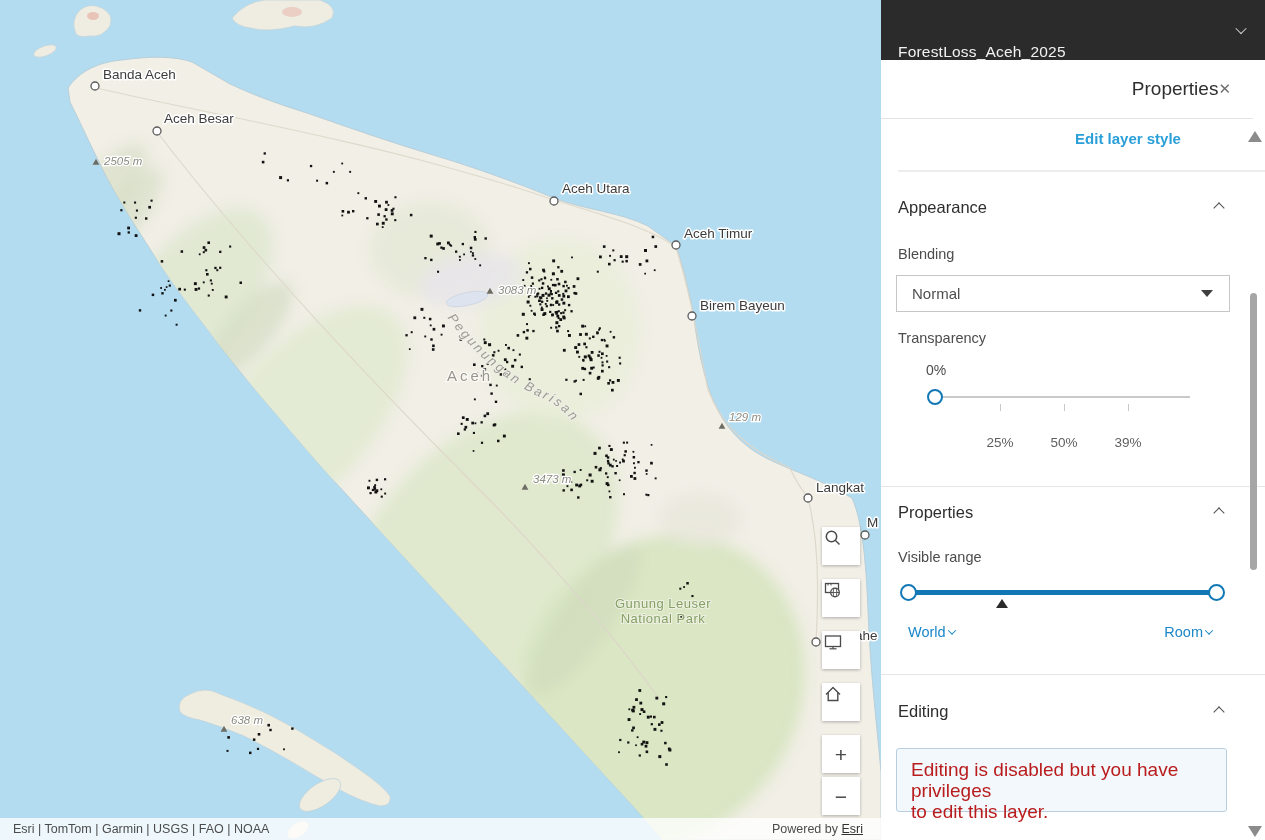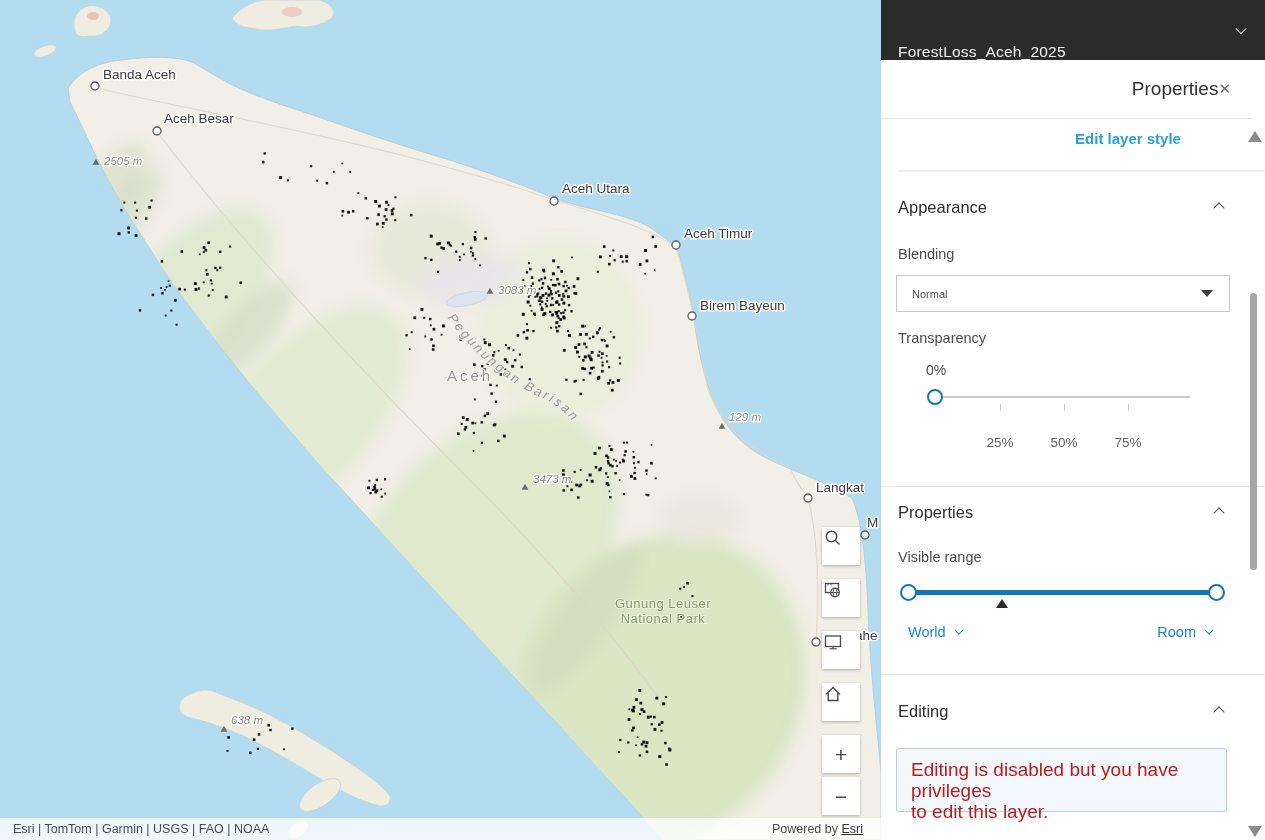--- a/index.html
+++ b/index.html
@@ -61,42 +61,42 @@
   .edit-link { position:absolute; left:0; right:0; top:10px; text-align:center;
     color:#2a9fd8; font-size:15px; cursor:pointer; }
 
   .sec-head { position:absolute; left:17px; font-size:16.5px; font-weight:400; color:#2e2e2e; }
   .sec-chev { position:absolute; left:334px; cursor:pointer; }
   .field-label { position:absolute; left:17px; font-size:14.5px; color:#4c4c4c; }
 
   .select-box { position:absolute; left:15px; top:275px; width:334px; height:37px;
     border:1px solid #c6c6c6; background:#fff; display:flex; align-items:center;
     justify-content:space-between; padding:0 16px 0 15px; cursor:pointer; }
-  .select-box .val { font-size:11px; color:#4f4f4f; }
+  .select-box .val { font-size:15px; color:#4f4f4f; }
   .caret-down { width:0; height:0; border-left:6px solid transparent;
     border-right:6px solid transparent; border-top:7px solid #3f3f3f; }
 
   .sl-value { position:absolute; left:40px; top:362px; font-size:14px; color:#4c4c4c; width:30px; text-align:center;}
   .sl-track { position:absolute; left:54px; top:396px; width:255px; height:2px; background:#c9c9c9; }
   .sl-handle { position:absolute; left:46px; top:389px; width:16px; height:16px; border-radius:50%;
     background:#fff; border:2px solid #1278b5; cursor:pointer; }
   .sl-tick { position:absolute; top:404px; width:1px; height:7px; background:#c9c9c9; }
   .sl-ticklabel { position:absolute; top:424px; width:44px; text-align:center;
     font-size:13.5px; color:#5f5f5f;margin-top:11px; }
 
   .sep { position:absolute; left:0; width:384px; border-top:1px solid #e6e6e6; }
 
   .vr-track { position:absolute; left:27px; top:590px; width:308px; height:5px;
     background:#1278b5; border-radius:3px; }
   .vr-handle { position:absolute; top:584px; width:17px; height:17px; border-radius:50%;
     background:#fff; border:2px solid #1278b5; cursor:pointer; }
   .vr-marker { position:absolute; left:115px; top:599px; width:0; height:0;
     border-left:6px solid transparent; border-right:6px solid transparent;
     border-bottom:9px solid #2b2b2b; }
-  .vr-dd { position:absolute; top:624px; display:flex; align-items:center; gap:10px;
+  .vr-dd { position:absolute; top:624px; display:flex; align-items:center; gap:3px;
     color:#1b87c9; font-size:14.5px; cursor:pointer; }
 
   .notice-box { position:absolute; left:15px; top:748px; width:331px; height:64px;
     background:#f2f8fc; border:1px solid #b9cfdf; border-radius:3px; padding:10px 14px; }
   .notice-box div { font-size:19px; color:#b91c1c; line-height:21px; }
 
   .scroll-tri-up { position:absolute; left:367px; width:0; height:0; border-left:7px solid transparent;
     border-right:7px solid transparent; border-bottom:11px solid #8b8b8b; cursor:pointer; }
   .scroll-tri-down { position:absolute; left:367px; width:0; height:0; border-left:7px solid transparent;
     border-right:7px solid transparent; border-top:11px solid #8b8b8b; cursor:pointer; }
@@ -790,21 +790,21 @@
 
     <div class="field-label" style="top:330px">Transparency</div>
     <div class="sl-value">0%</div>
     <div class="sl-track"></div>
     <div class="sl-handle"></div>
     <div class="sl-tick" style="left:119px"></div>
     <div class="sl-tick" style="left:183px"></div>
     <div class="sl-tick" style="left:247px"></div>
     <div class="sl-ticklabel" style="left:97px">25%</div>
     <div class="sl-ticklabel" style="left:161px">50%</div>
-    <div class="sl-ticklabel" style="left:225px">75%</div>
+    <div class="sl-ticklabel" style="left:225px">39%</div>
 
     <div class="sep" style="top:486px"></div>
 
     <div class="sec-head" style="top:503px">Properties</div>
     <span class="chev up dark sec-chev" style="top:509px"></span>
 
     <div class="field-label" style="top:549px">Visible range</div>
     <div class="vr-track"></div>
     <div class="vr-handle" style="left:19px"></div>
     <div class="vr-handle" style="left:327px"></div>

